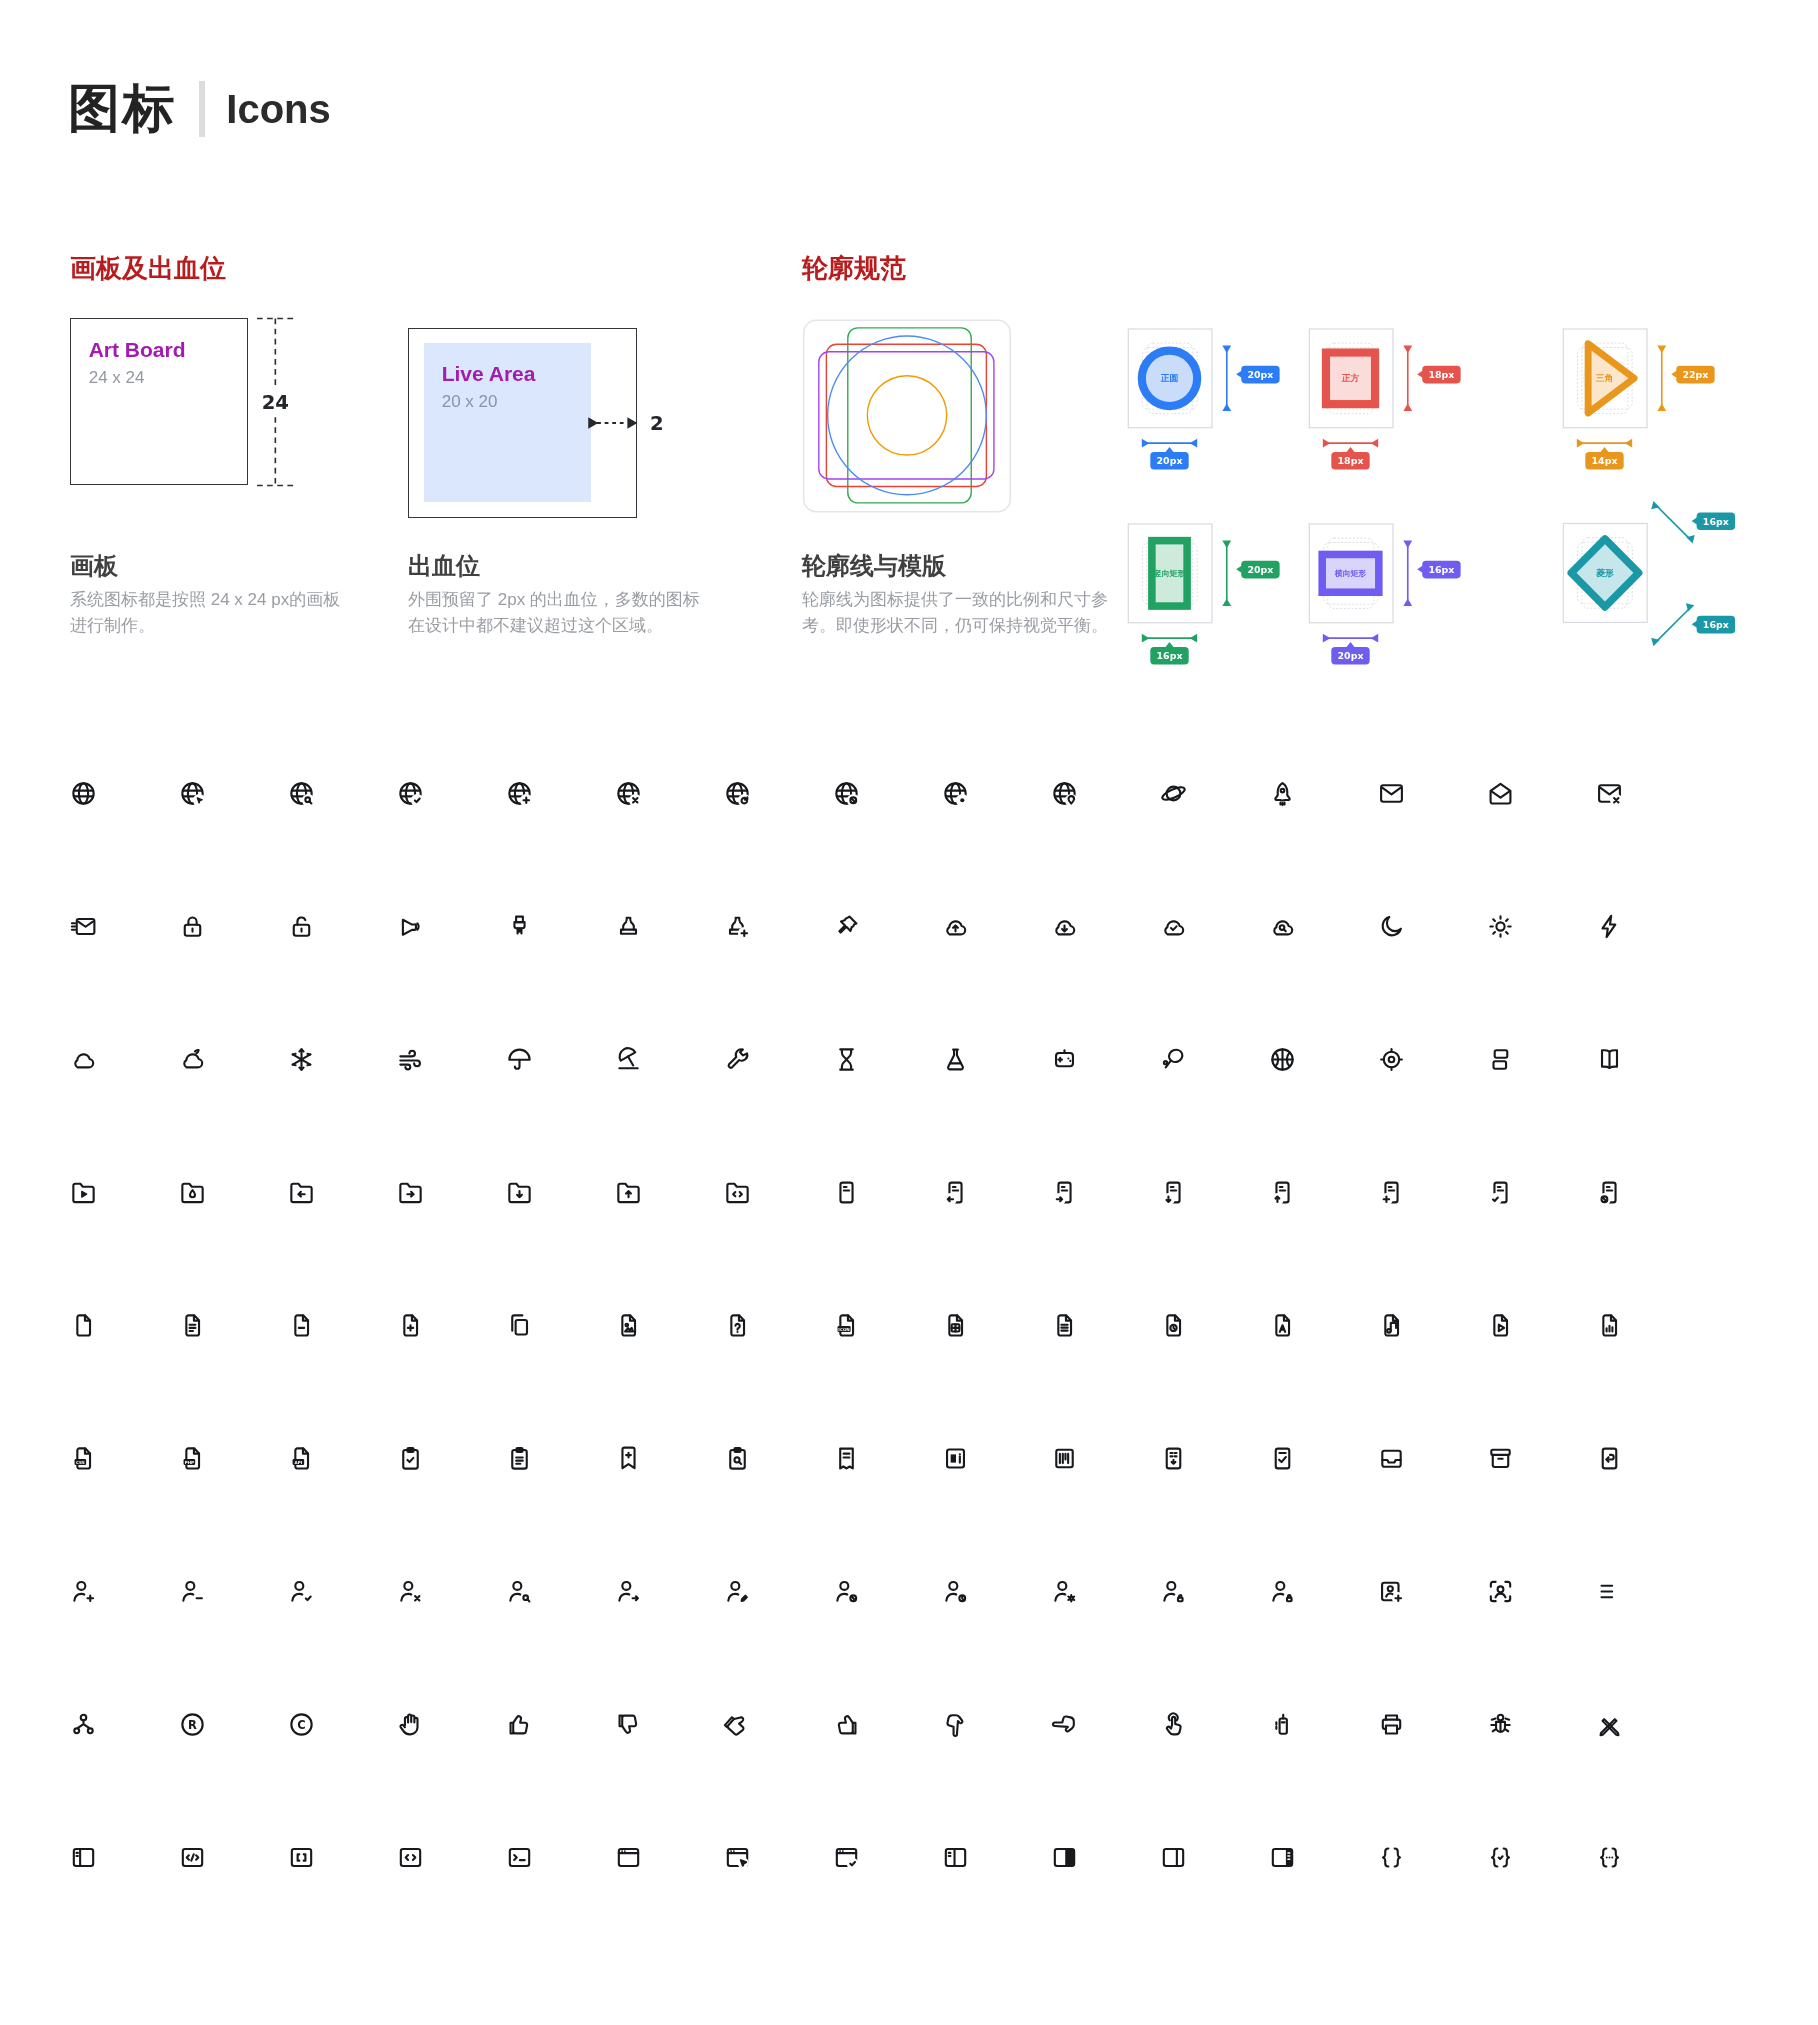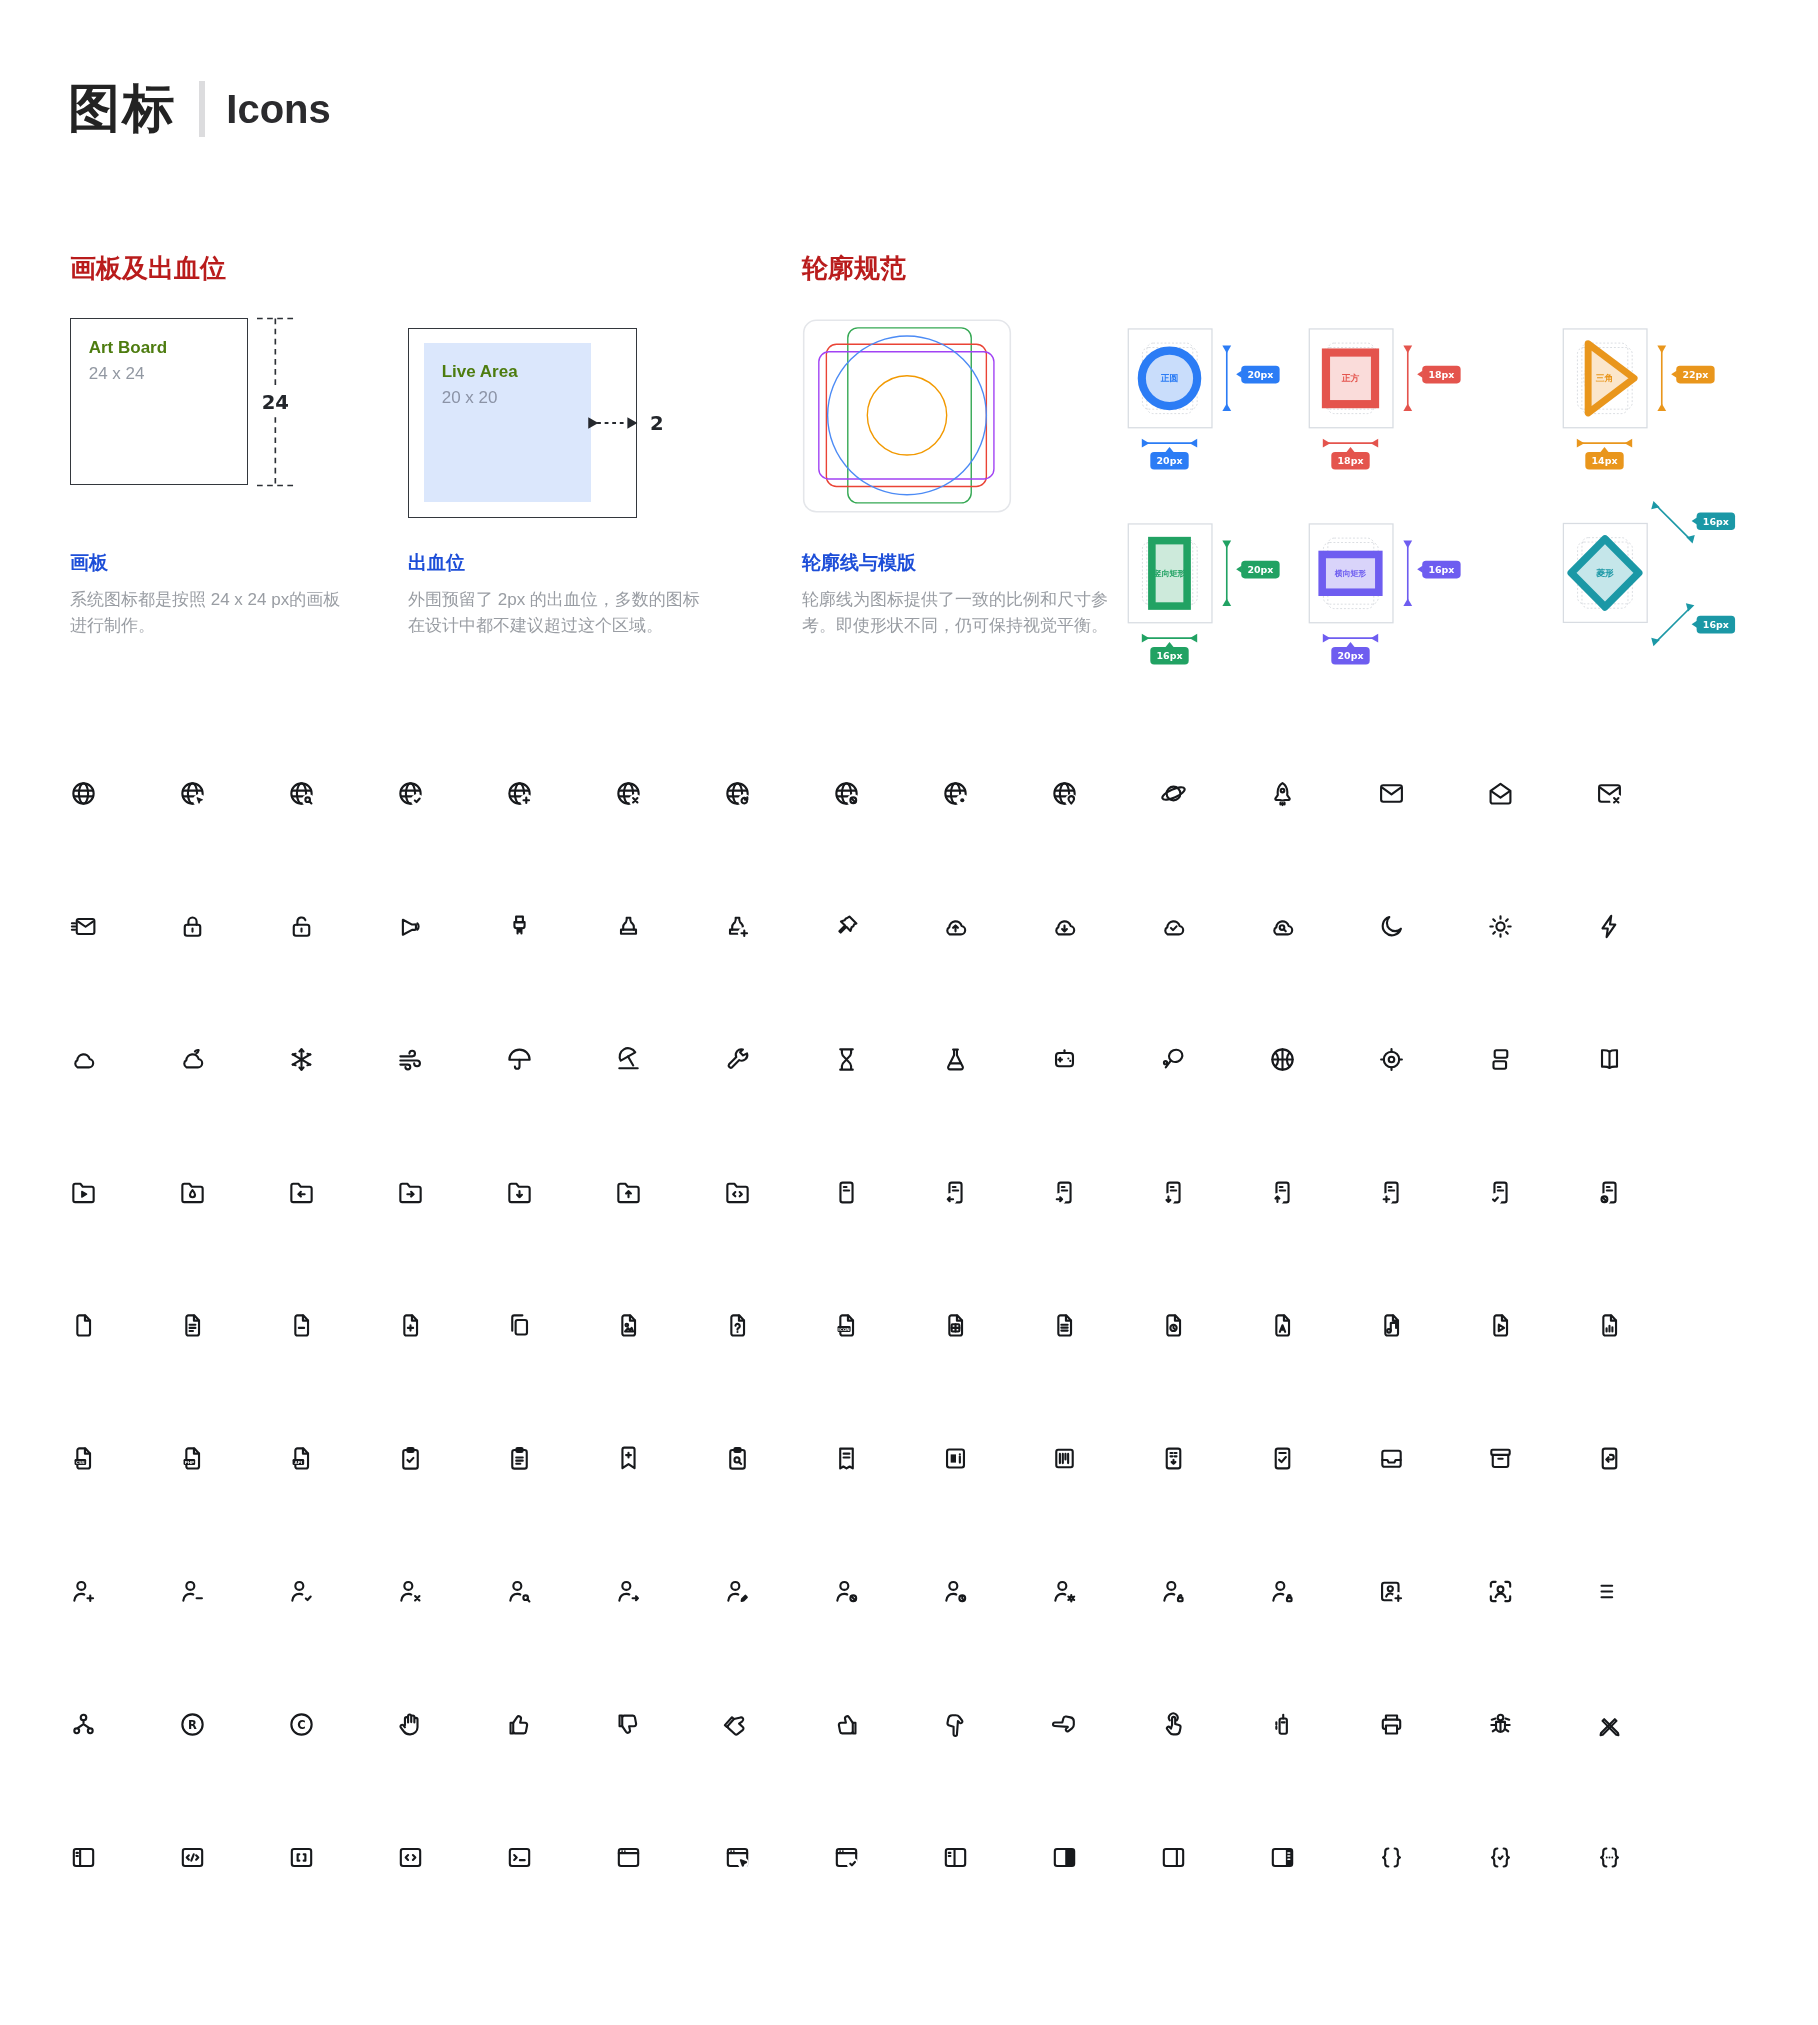--- a/index.html
+++ b/index.html
@@ -5,26 +5,26 @@
   html,body{margin:0;padding:0;background:#fff;}
   body{font-family:"Liberation Sans","DejaVu Sans",sans-serif;color:#1d1d1f;}
   #page{position:relative;width:1818px;height:2025px;background:#fff;overflow:hidden;}
   svg{font-family:"DejaVu Sans","Liberation Sans",sans-serif;}
   .abs{position:absolute;}
   .title-row{position:absolute;left:68px;top:74px;display:flex;align-items:center;gap:21.5px;}
   .title-zh{font-size:52px;font-weight:700;color:#232323;letter-spacing:2.5px;}
   .title-div{width:6.3px;height:56px;background:#dcdcde;}
   .title-en{font-size:40px;font-weight:600;color:#2b2b2e;}
   .sec-h{position:absolute;margin:0;font-size:26px;font-weight:700;color:#b91c1c;}
-  .note-t{position:absolute;font-size:19px;font-weight:700;color:#1d4ed8;}
+  .note-t{position:absolute;font-size:24px;font-weight:700;color:#404040;}
   .note-d{position:absolute;font-size:17px;line-height:1.52;color:#999da3;}
   .ab-card{position:absolute;left:70px;top:318px;width:178px;height:167px;border:1.9px solid #33373d;background:#fff;box-sizing:border-box;}
   .la-card{position:absolute;left:408px;top:328px;width:229px;height:190px;border:1.9px solid #33373d;background:#fff;box-sizing:border-box;}
   .la-inner{position:absolute;left:15px;top:14px;width:167px;height:159px;background:#dbe7fc;}
-  .card-t{font-size:17px;font-weight:700;color:#4d7c0f;margin:19px 0 6.3px 17.7px;}
+  .card-t{font-size:21px;font-weight:700;color:#a21caf;margin:19px 0 6.3px 17.7px;}
   .card-s{font-size:17px;color:#9298a2;margin-left:17.7px;}
   #icon-grid{position:absolute;left:69px;top:779px;display:grid;grid-template-columns:repeat(15,29px);column-gap:80px;row-gap:104px;}
   .icell{width:29px;height:29px;color:#17191c;}
   .icell svg{width:100%;height:100%;display:block;}
 </style>
 </head>
 <body>
 
 <div id="page">
 

